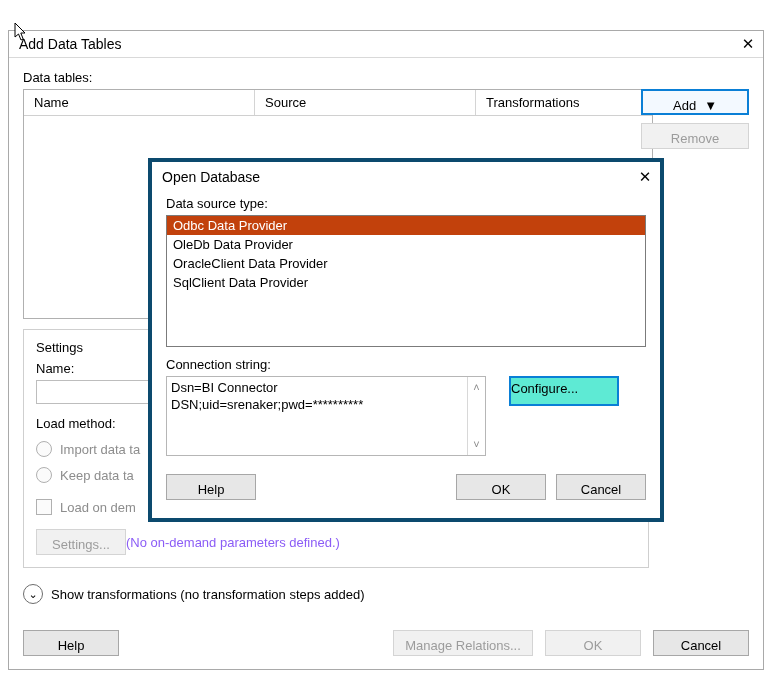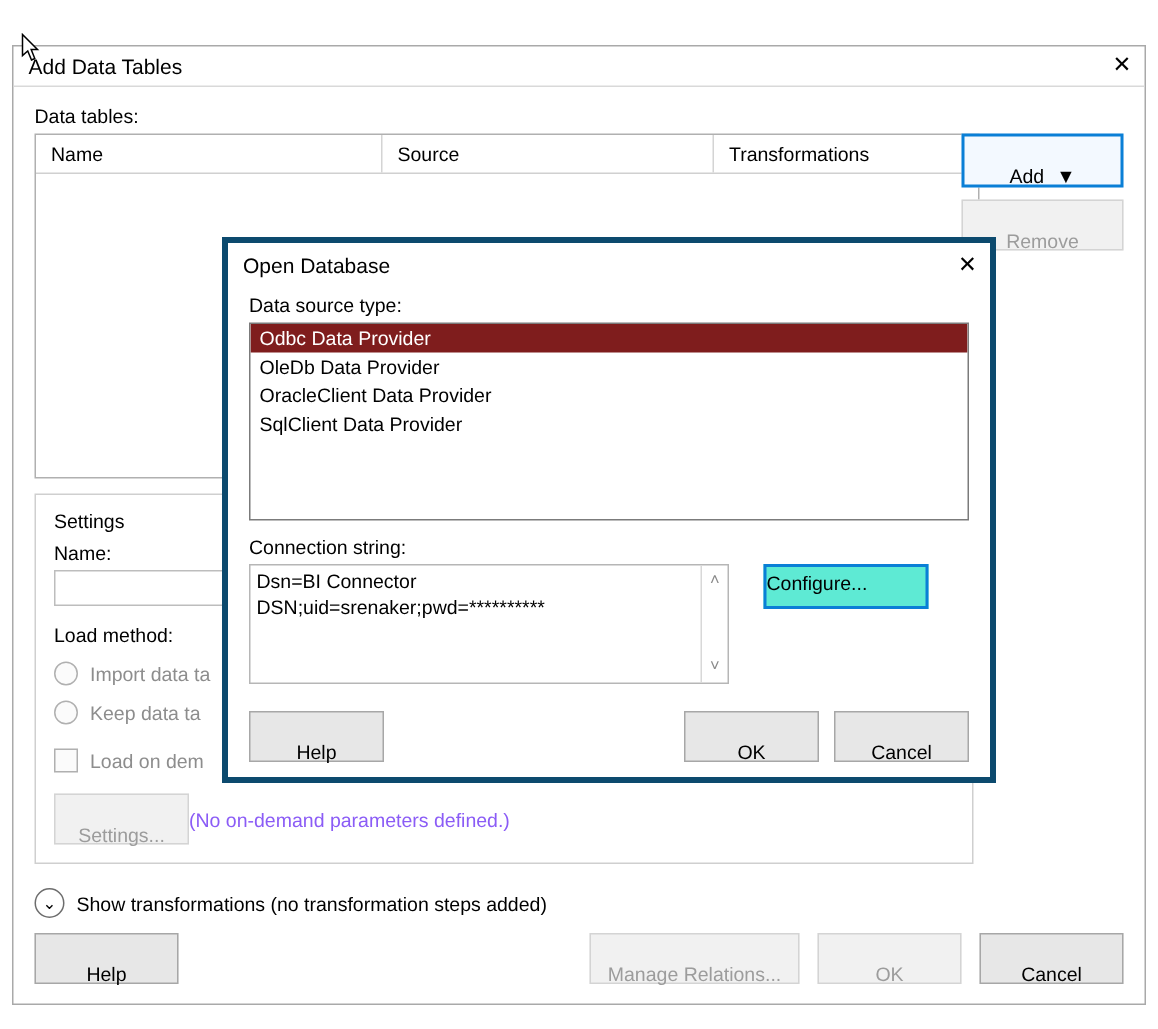--- a/index.html
+++ b/index.html
@@ -11,21 +11,21 @@
 .body-main{position:relative;padding:12px 14px 0 14px;height:calc(100% - 26px);box-sizing:border-box}
 .lbl{display:block;margin-bottom:4px}
 .grey{color:#8b5cf6}
 .grid-zone{position:relative}
 .grid{border:1px solid #b0b0b0;height:230px;background:#fff;box-sizing:border-box;width:630px}
 .grid-head{display:flex;border-bottom:1px solid #d0d0d0;background:#fff}
 .gh{padding:5px 10px;border-right:1px solid #d4d4d4;font-size:13px}
 .gh:last-child{border-right:none}
 .c1{width:210px}.c2{width:200px}.c3{flex:1}
 .side-btns{position:absolute;right:0;top:0;width:108px}
-.btn{height:26px;line-height:22px;text-align:center;border:1px solid #a7a7a7;background:#e7e7e7;font-size:13px;cursor:default;box-sizing:border-box;padding:16px 8px}
+.btn{height:26px;line-height:22px;text-align:center;border:1px solid #a7a7a7;background:#e7e7e7;font-size:13px;cursor:default;box-sizing:border-box;padding:4px 8px}
 .btn.primary{border:2px solid #0a7fd6;background:#f3f9ff;position:relative}
 .btn.disabled{color:#9c9c9c;border-color:#d4d4d4;background:#f1f1f1}
 .add-caret{margin-left:8px}
 .settings-box{border:1px solid #cfcfcf;margin-top:10px;padding:10px 12px 12px 12px;width:626px;box-sizing:border-box}
 .settings-title{font-size:13px;margin-bottom:6px}
 .name-row input{width:260px;height:22px;border:1px solid #bdbdbd;padding:0 4px;font:inherit}
 .radio-row,.chk-row{display:flex;align-items:center;margin-top:10px;color:#8d8d8d}
 .radio{width:14px;height:14px;border:1px solid #b0b0b0;border-radius:50%;margin-right:8px;background:#fbfbfb}
 .chk{width:14px;height:14px;border:1px solid #b0b0b0;margin-right:8px;background:#fbfbfb}
 .settings-sub{margin-top:14px;display:flex;align-items:center;}
@@ -35,21 +35,21 @@
 .footer-main{position:absolute;left:14px;right:14px;bottom:14px;display:flex;gap:12px;align-items:center}
 .footer-main .spacer{flex:1}
 .footer-main .btn{width:96px}
 .footer-main .btn.wide{width:140px}
 
 .modal{position:absolute;left:148px;top:158px;width:516px;height:364px;border:4px solid #0c4a6e;background:#fff;box-sizing:border-box;z-index:5}
 .modal .titlebar{border-bottom:none;height:30px;line-height:30px}
 .modal .body{padding:4px 14px 12px 14px}
 .listbox{border:1px solid #7b7b7b;height:130px;background:#fff;overflow:hidden}
 .listbox .item{padding:1px 6px;font-size:13px;line-height:17px}
-.listbox .item.sel{background:#7f1d1d;color:#fff}
+.listbox .item.sel{background:#c2410c;color:#fff}
 .cs-row{display:flex;align-items:flex-start;margin-top:4px;gap:23px}
 .cs-text{border:1px solid #b6b6b6;width:320px;height:80px;padding:2px 4px;font-size:13px;line-height:17px;box-sizing:border-box;position:relative}
 .cs-scroll{position:absolute;right:0;top:0;bottom:0;width:17px;border-left:1px solid #d8d8d8;display:flex;flex-direction:column;justify-content:space-between;color:#8a8a8a;font-size:11px;align-items:center;padding:2px 0}
 .cfg-btn{border:2px solid #0a7fd6;background:#5eead4;width:106px;height:26px;line-height:22px;}
 .modal-footer{display:flex;gap:10px;margin-top:18px}
 .modal-footer .btn{width:90px}
 .modal-footer .gap{flex:1}
 </style>
 </head>
 <body>

